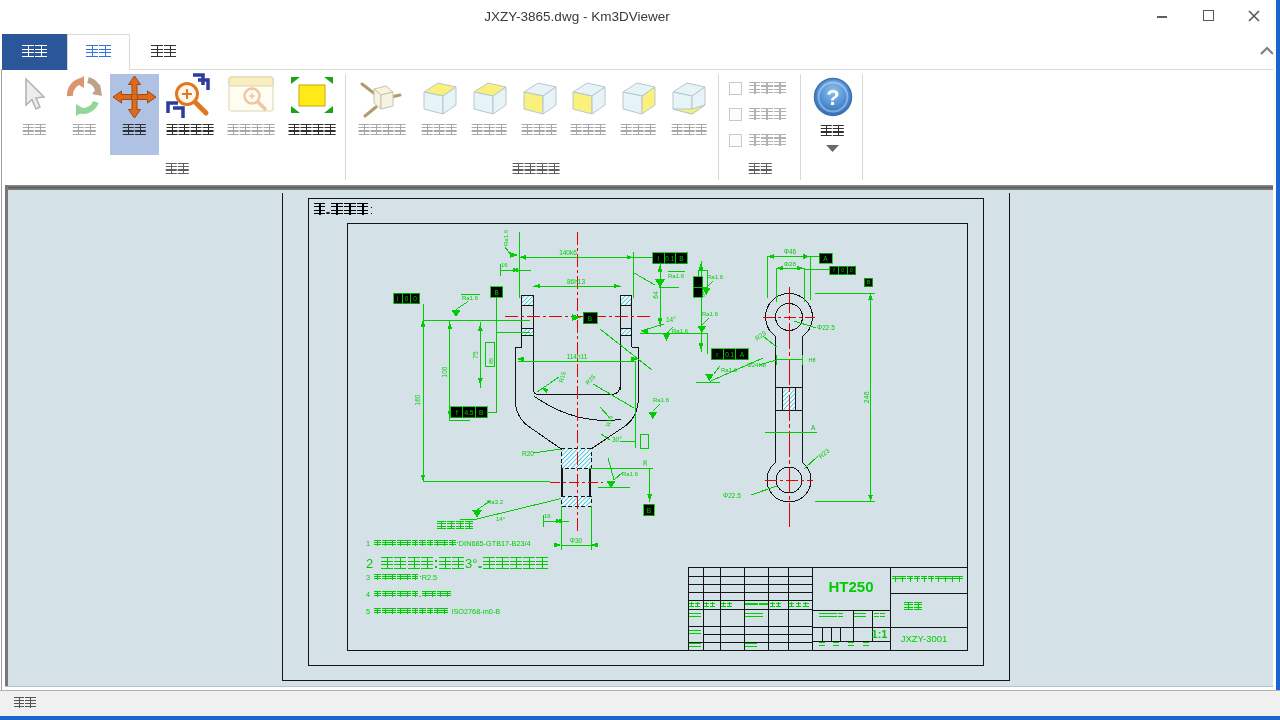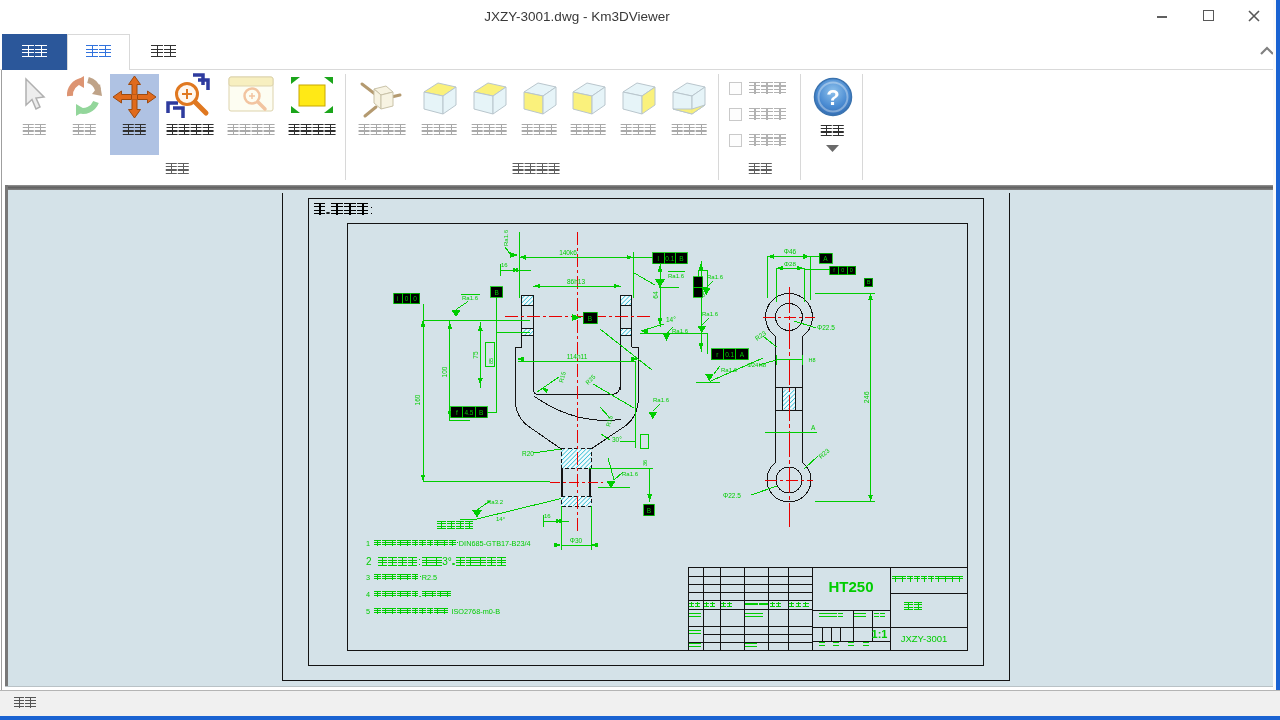--- a/index.html
+++ b/index.html
@@ -30,21 +30,21 @@
 #winL{position:absolute;left:1px;top:70px;width:1px;height:646px;background:#9f9f9f}
 #winR{position:absolute;left:1276px;top:0;width:4px;height:720px;background:#1a63d2}
 #winRw{position:absolute;left:1273px;top:0;width:3px;height:720px;background:#fafafa}
 #statusbar{position:absolute;left:0;top:690px;width:1280px;height:26px;background:#f0f0f0;border-top:1px solid #b4b4b4;box-sizing:border-box}
 #ready{position:absolute;left:13px;top:697px;font-size:11.5px;color:#555}
 #winB{position:absolute;left:0;top:716px;width:1280px;height:4px;background:#1a63d2}
 .ic{position:absolute}
 #panhl{position:absolute;left:110px;top:4px;width:49px;height:81px;background:#afc2e3}
 </style></head><body>
 <div id="titlebar"></div>
-<div id="title">JXZY-3001.dwg - Km3DViewer</div>
+<div id="title">JXZY-3865.dwg - Km3DViewer</div>
 <div id="btnmin"></div>
 <div id="btnmax"></div>
 <svg class="abs" style="left:1248px;top:10px" width="12" height="12">
     <path d="M1,1 L11,11 M11,1 L1,11" stroke="#585858" stroke-width="1.6"></path>
   </svg>
 <div id="tabrow"></div>
 <div id="tabline"></div>
 <div id="tabfile"><i class="k"></i><i class="k"></i></div>
 <div id="tabhome"><i class="k"></i><i class="k"></i></div>
 <div id="tabtool"><i class="k"></i><i class="k"></i></div>
@@ -485,21 +485,21 @@
 <line x1="713.8" y1="374" x2="720" y2="366" stroke="#00cd00" stroke-width="1"></line>
 <text x="721" y="372" font-size="6" fill="#00cd00" font-family="Liberation Sans">Ra1.6</text>
 <text x="610" y="427" font-size="6" fill="#00cd00" transform="rotate(-75 610 427)" font-family="Liberation Sans">R15</text>
 <line x1="600" y1="407" x2="610" y2="418" stroke="#00cd00" stroke-width="1"></line>
 </svg>
 </div>
 <div id="vpBot"></div>
 <div class="abs" style="left:313px;top:203px;font-size:12.5px;color:#000"><i class="k"></i><i class="p"></i><i class="k"></i><i class="k"></i><i class="k"></i><i class="c"></i></div>
 <div class="abs" style="left:437px;top:521px;font-size:9px;color:#00cd00"><i class="k"></i><i class="k"></i><i class="k"></i><i class="k"></i></div>
 <div class="abs" style="left:366px;top:539px;font-size:7.3px;color:#00cd00;white-space:nowrap">1&nbsp; <i class="k"></i><i class="k"></i><i class="k"></i><i class="k"></i><i class="k"></i><i class="k"></i><i class="k"></i><i class="k"></i><i class="k"></i><i class="k"></i><i class="k"></i><i class="c"></i>DIN685-GTB17-B23/4</div>
-<div class="abs" style="left:366px;top:556px;font-size:10px;color:#00cd00;white-space:nowrap">2&nbsp; <i class="k"></i><i class="k"></i><i class="k"></i><i class="k"></i><i class="c"></i><i class="k"></i><i class="k"></i>3°<i class="p"></i><i class="k"></i><i class="k"></i><i class="k"></i><i class="k"></i><i class="k"></i></div>
+<div class="abs" style="left:366px;top:556px;font-size:13px;color:#00cd00;white-space:nowrap">2&nbsp; <i class="k"></i><i class="k"></i><i class="k"></i><i class="k"></i><i class="c"></i><i class="k"></i><i class="k"></i>3°<i class="p"></i><i class="k"></i><i class="k"></i><i class="k"></i><i class="k"></i><i class="k"></i></div>
 <div class="abs" style="left:366px;top:573px;font-size:7.3px;color:#00cd00;white-space:nowrap">3&nbsp; <i class="k"></i><i class="k"></i><i class="k"></i><i class="k"></i><i class="k"></i><i class="k"></i><i class="c"></i>R2.5</div>
 <div class="abs" style="left:366px;top:590px;font-size:7.3px;color:#00cd00;white-space:nowrap">4&nbsp; <i class="k"></i><i class="k"></i><i class="k"></i><i class="k"></i><i class="k"></i><i class="k"></i><i class="p"></i><i class="k"></i><i class="k"></i><i class="k"></i><i class="k"></i></div>
 <div class="abs" style="left:366px;top:607px;font-size:7.3px;color:#00cd00;white-space:nowrap">5&nbsp; <i class="k"></i><i class="k"></i><i class="k"></i><i class="k"></i><i class="k"></i><i class="k"></i><i class="k"></i><i class="k"></i><i class="k"></i><i class="k"></i><i class="c"></i>ISO2768-m0-B</div>
 <div class="abs" style="left:689px;top:601.5px;font-size:5.5px;color:#00cd00;white-space:nowrap"><i class="k"></i><i class="k"></i></div>
 <div class="abs" style="left:704px;top:601.5px;font-size:5.5px;color:#00cd00"><i class="k"></i><i class="k"></i></div>
 <div class="abs" style="left:721px;top:601.5px;font-size:5.5px;color:#00cd00"><i class="k"></i><i class="k"></i></div>
 <div class="abs" style="left:744.5px;top:601.5px;font-size:4.6px;color:#00cd00;white-space:nowrap"><i class="k"></i><i class="k"></i><i class="k"></i><i class="k"></i><i class="k"></i></div>
 <div class="abs" style="left:770px;top:601.5px;font-size:5.5px;color:#00cd00"><i class="k"></i><i class="k"></i></div>
 <div class="abs" style="left:789px;top:601.5px;font-size:5.5px;color:#00cd00;white-space:nowrap"><i class="k"></i>.<i class="k"></i>.<i class="k"></i></div>
 <div class="abs" style="left:689px;top:613px;font-size:6px;color:#00cd00"><i class="k"></i><i class="k"></i></div>

